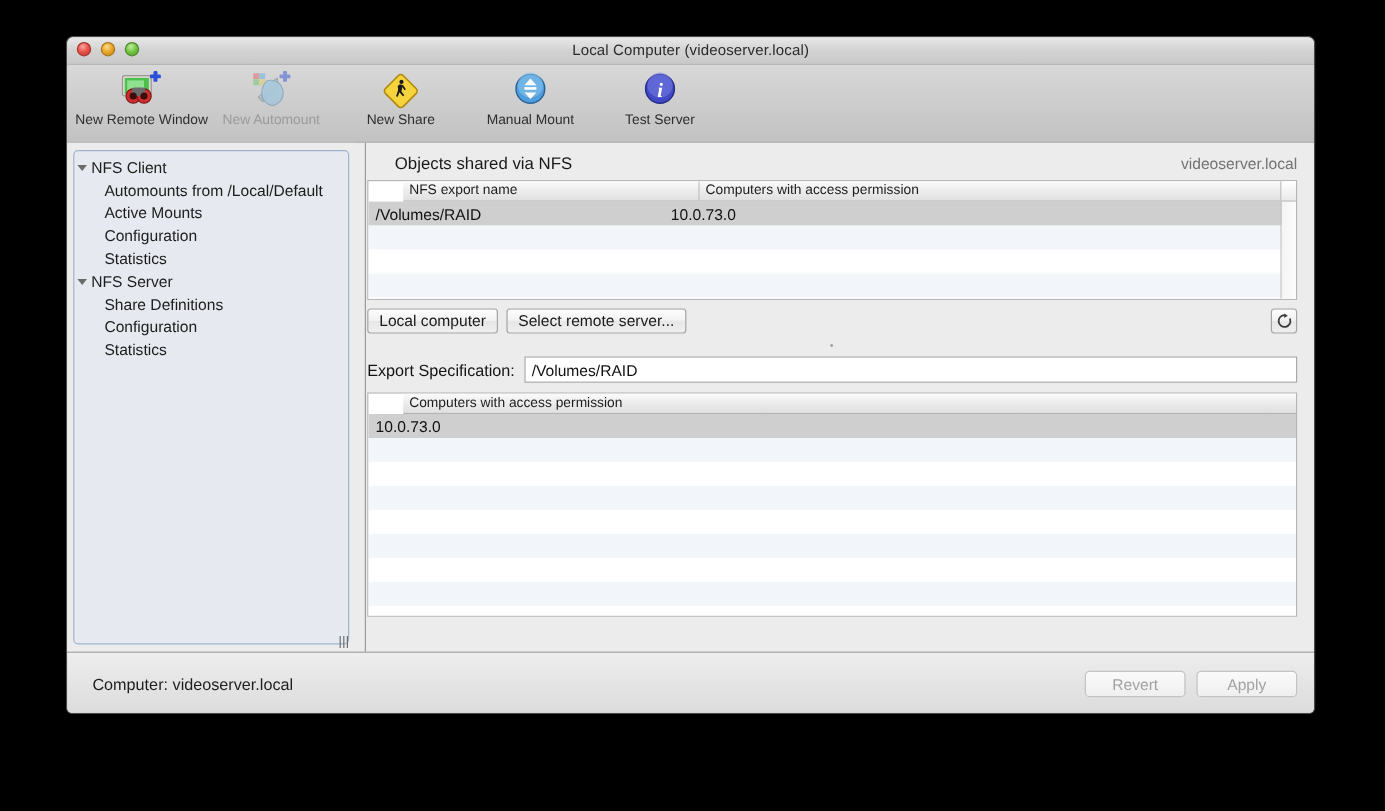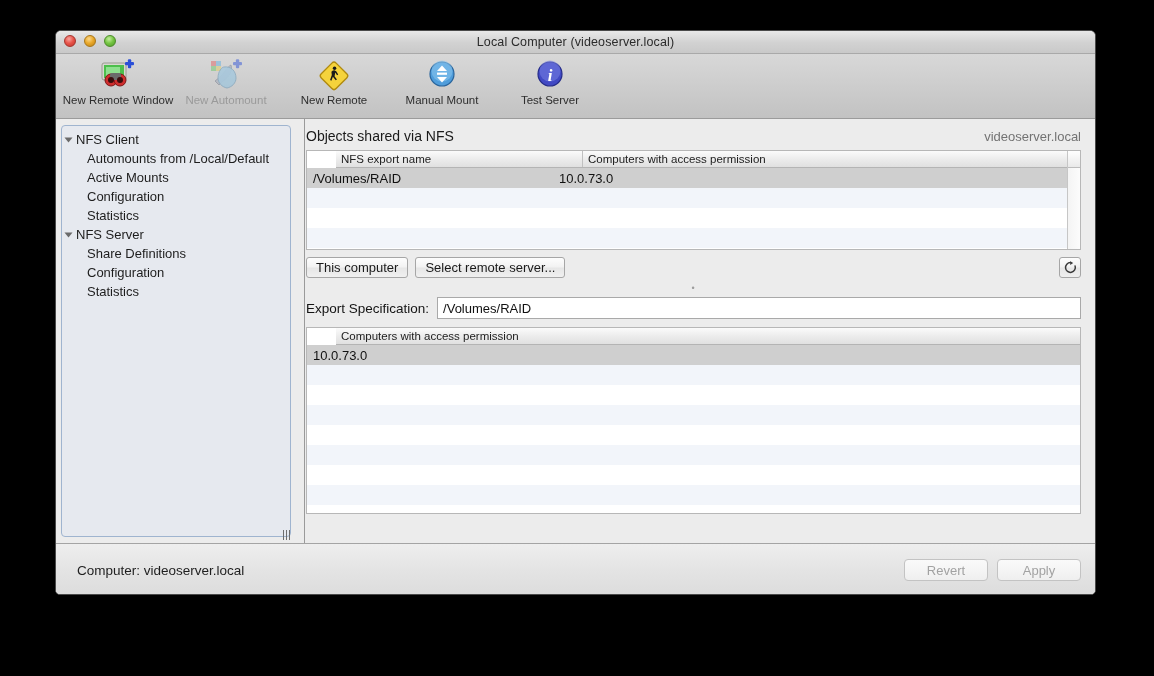--- a/index.html
+++ b/index.html
@@ -193,20 +193,21 @@
     position: relative;
     flex: 1;
     padding: 9px 14px 0 10px;
     box-sizing: border-box;
   }
   .main-header {
     display: flex;
     align-items: baseline;
     justify-content: space-between;
     margin-bottom: 6px;
+    padding-left: 23px;
   }
   .main-title { font-size: 14px; color: #1a1a1a; }
   .main-host  { font-size: 13px; color: #737373; }
 
   
   .tbl {
     border: 1px solid #b7b7b7;
     background: #ffffff;
     position: relative;
     box-sizing: border-box;
@@ -419,21 +420,21 @@
       <div class="tool">
         <div class="glyph">
           <svg width="34" height="32" viewBox="0 0 34 32">
             <rect x="17" y="2" width="21" height="21" rx="3" transform="rotate(45 17 2)" fill="#f5d33c" stroke="#b08a10" stroke-width="1.4"></rect>
             <g fill="#1a1a1a" transform="translate(13.5,7.5) scale(0.92)">
               <circle cx="4.4" cy="1.9" r="1.9"></circle>
               <path d="M4.2 4.2 L6.2 5.2 L8.4 8.6 L7.1 9.4 L5.2 6.6 L4.4 10.6 L7.0 14.0 L5.7 15.0 L2.6 11.2 L1.0 15.4 L-0.5 14.8 L1.4 9.2 L1.0 5.6 L2.6 4.3 Z"></path>
             </g>
           </svg>
         </div>
-        <div class="tlabel">New Remote</div>
+        <div class="tlabel">New Share</div>
       </div>
 
       <div class="tool">
         <div class="glyph">
           <svg width="34" height="32" viewBox="0 0 34 32">
             <circle cx="17" cy="15" r="12" fill="#4f9ddb" stroke="#2a659c" stroke-width="1.2"></circle>
             <circle cx="17" cy="12" r="10.5" fill="#8dc6ef" opacity="0.55"></circle>
             <g fill="#ffffff">
               <path d="M17 6.5 L22 12 L12 12 Z"></path>
               <rect x="12" y="13.6" width="10" height="2.2"></rect>
@@ -527,21 +528,21 @@
           <div class="trow odd"></div>
           <div class="trow even"></div>
           <div class="trow odd"></div>
           <div class="trow even"></div>
           <div class="vscroll">
             <div class="nib"></div>
           </div>
         </div>
 
         <div class="btnrow">
-          <div class="btn">This computer</div>
+          <div class="btn">Local computer</div>
           <div class="btn">Select remote server...</div>
           <div class="refresh-btn">
             <svg width="13" height="13" viewBox="0 0 13 13">
               <path d="M6.5 1.6 A4.9 4.9 0 1 0 11.1 5.0" fill="none" stroke="#3a3a3a" stroke-width="1.5" stroke-linecap="round"></path>
               <path d="M6.2 0.2 L9.2 2.1 L6.2 3.9 Z" fill="#3a3a3a"></path>
             </svg>
           </div>
         </div>
 
         <div class="splitter-dot">•</div>

